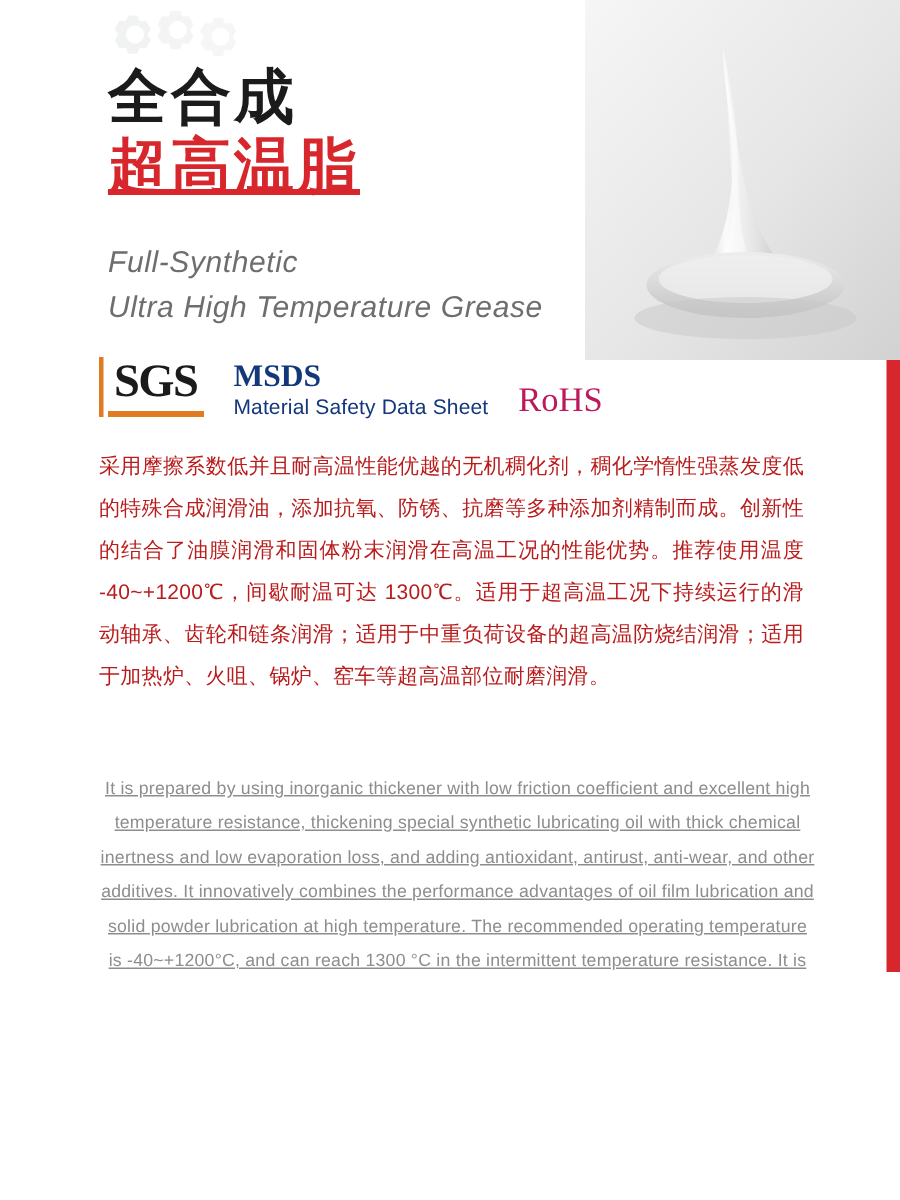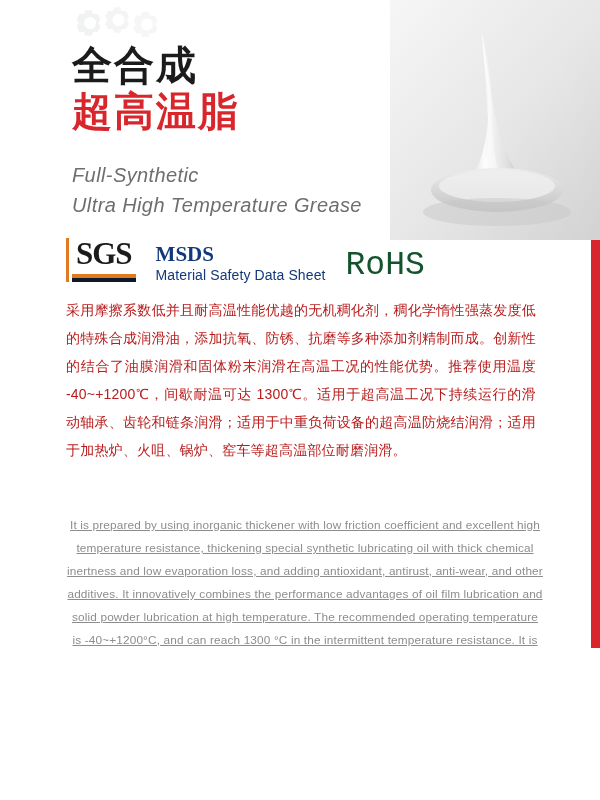--- a/index.html
+++ b/index.html
@@ -58,20 +58,21 @@
     line-height: 1.15;
     margin: 0;
   }
   .title-cn-2 {
     font-size: 40px;
     font-weight: bold;
     color: #d8272c;
     letter-spacing: 2px;
     line-height: 1.15;
     margin: 0;
+    text-decoration: underline;
   }
   .title-en {
     margin-top: 26px;
     font-size: 20px;
     font-style: italic;
     color: #6e6e6e;
     line-height: 1.5;
     letter-spacing: 0.4px;
   }
 
@@ -80,21 +81,21 @@
     position: absolute;
     left: 66px;
     top: 238px;
     display: flex;
     align-items: flex-end;
     gap: 20px;
   }
   .sgs-logo {
     position: relative;
     padding: 0 4px 5px 4px;
-    border-bottom: 8px solid #0f172a;
+    border-bottom: 4px solid #0f172a;
   }
   .sgs-logo .sgs-text {
     font-family: "Liberation Serif", serif;
     font-weight: bold;
     font-size: 31px;
     color: #1b1b1b;
     letter-spacing: -1px;
     line-height: 1;
   }
   .sgs-logo::before {
@@ -123,23 +124,23 @@
   }
   .msds-sub {
     font-family: "Liberation Sans", sans-serif;
     font-size: 14px;
     color: #12387a;
     letter-spacing: 0.1px;
     margin-top: 3px;
   }
 
   .rohs-logo {
-    font-family: Liberation Mono, monospace;
-    font-size: 33px;
-    color: #14532d;
+    font-family: Liberation Serif, serif;
+    font-size: 23px;
+    color: #be185d;
     line-height: 1;
     letter-spacing: 0px;
   }
 
   
   .body-cn {
     position: absolute;
     left: 66px;
     top: 296px;
     width: 470px;

